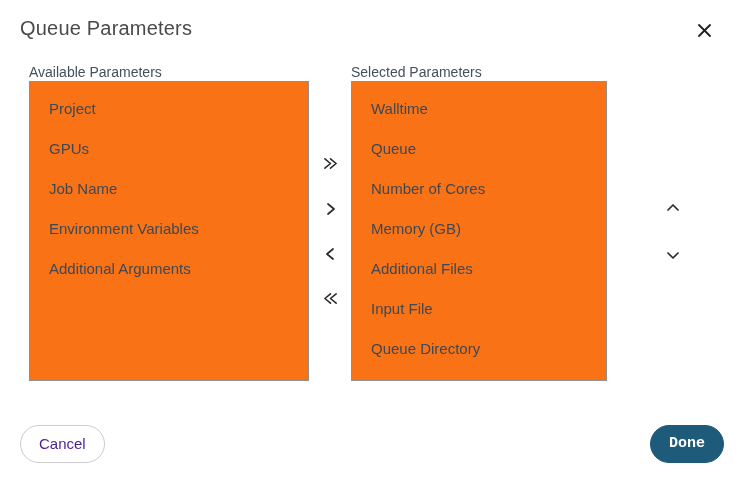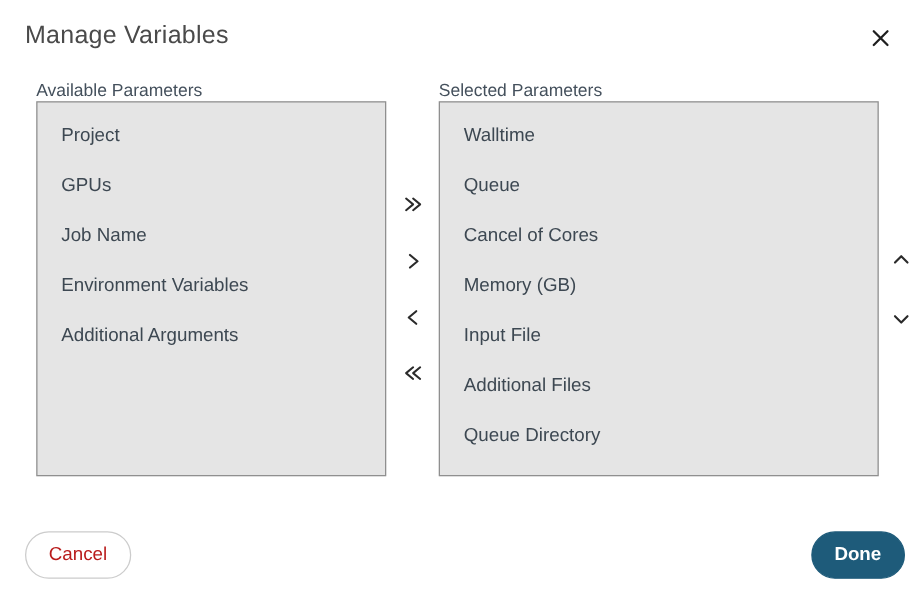--- a/index.html
+++ b/index.html
@@ -32,26 +32,26 @@
     background: none; border: none; cursor: pointer;
     width: 24px; height: 24px; margin-top: 3px; margin-right: 3px;
     display: flex; align-items: center; justify-content: center; padding: 0;
   }
   .close-btn svg { stroke: #1f1f1f; stroke-width: 1.8; stroke-linecap: round; fill: none; }
 
   
   .main { display: flex; align-items: flex-start; margin-top: 21px; padding-left: 29px; }
   .list-col { display: flex; flex-direction: column; }
   .list-col.left { width: 280px; }
-  .list-col.right { width: 352px; }
+  .list-col.right { width: 256px; }
   .list-label {
     font-size: 14px; color: var(--label-text); line-height: 18px; height: 18px;
   }
   .listbox {
-    border: 1px solid var(--box-border); background: #e5e5e5;
+    border: 1px solid var(--box-border); background: #f97316;
     height: 300px; width: 100%; padding-top: 7px; overflow: hidden;
   }
   .list-item {
     height: 40px; line-height: 40px; padding-left: 19px;
     font-size: 15px; color: var(--item-text); cursor: pointer;
     white-space: nowrap;
   }
 
   .transfer-col { width: 42px; padding-top: 18px; }
   .transfer-stack {
@@ -76,34 +76,35 @@
   
   .footer {
     display: flex; align-items: center; justify-content: space-between;
     margin-top: 44px; padding: 0 15px 0 20px;
   }
   .btn {
     font-family: inherit; font-size: 15px; line-height: 18px;
     border-radius: 19px; cursor: pointer; padding: 9px 18px;
   }
   .btn.cancel {
-    background: #ffffff; color: #b91c1c; border: 1px solid #cccccc;
+    background: #ffffff; color: #4c1d95; border: 1px solid #cccccc;
   }
   .btn.done {
     background: var(--accent); color: #ffffff; border: 1px solid var(--accent);
     font-weight: 700;
+    font-family: Liberation Mono, monospace;
   }
 </style>
 </head>
 <body>
 
 <div class="dialog">
 
   <div class="header">
-    <h1 class="title">Manage Variables</h1>
+    <h1 class="title">Queue Parameters</h1>
     <button class="close-btn" aria-label="Close">
       <svg width="15" height="15" viewBox="0 0 15 15">
         <line x1="2" y1="2" x2="13" y2="13"></line>
         <line x1="13" y1="2" x2="2" y2="13"></line>
       </svg>
     </button>
   </div>
 
   <div class="main">
 
@@ -151,27 +152,27 @@
     </div>
 
     <div class="list-col right">
       <div class="list-label">Selected Parameters</div>
       <div class="listbox">
 
           <div class="list-item">Walltime</div>
 
           <div class="list-item">Queue</div>
 
-          <div class="list-item">Cancel of Cores</div>
+          <div class="list-item">Number of Cores</div>
 
           <div class="list-item">Memory (GB)</div>
 
+          <div class="list-item">Additional Files</div>
+
           <div class="list-item">Input File</div>
-
-          <div class="list-item">Additional Files</div>
 
           <div class="list-item">Queue Directory</div>
         </div>
     </div>
 
     <div class="reorder-col">
       <div class="reorder-stack">
         <button class="icon-btn" aria-label="Move up">
           <svg width="16" height="12" viewBox="0 0 16 12">
             <polyline points="3,8 8,3 13,8"></polyline>

